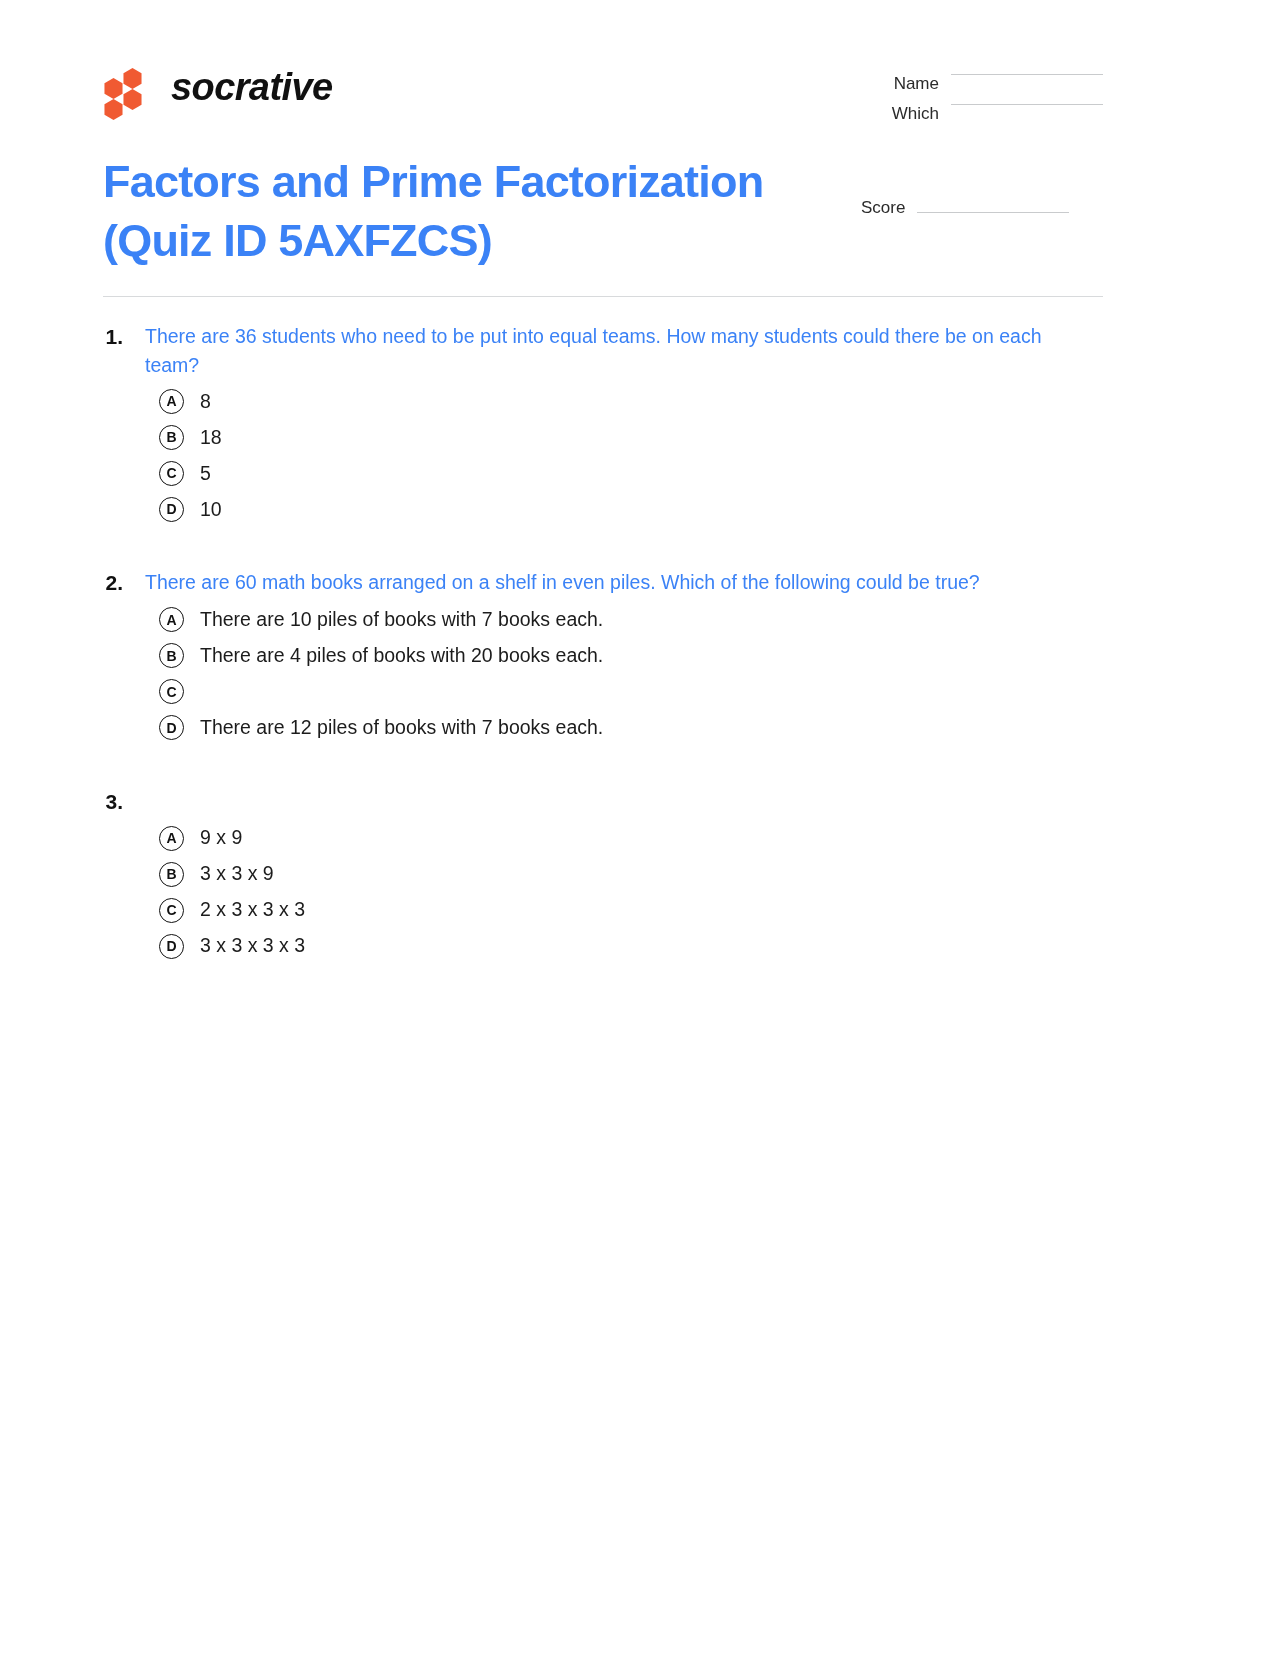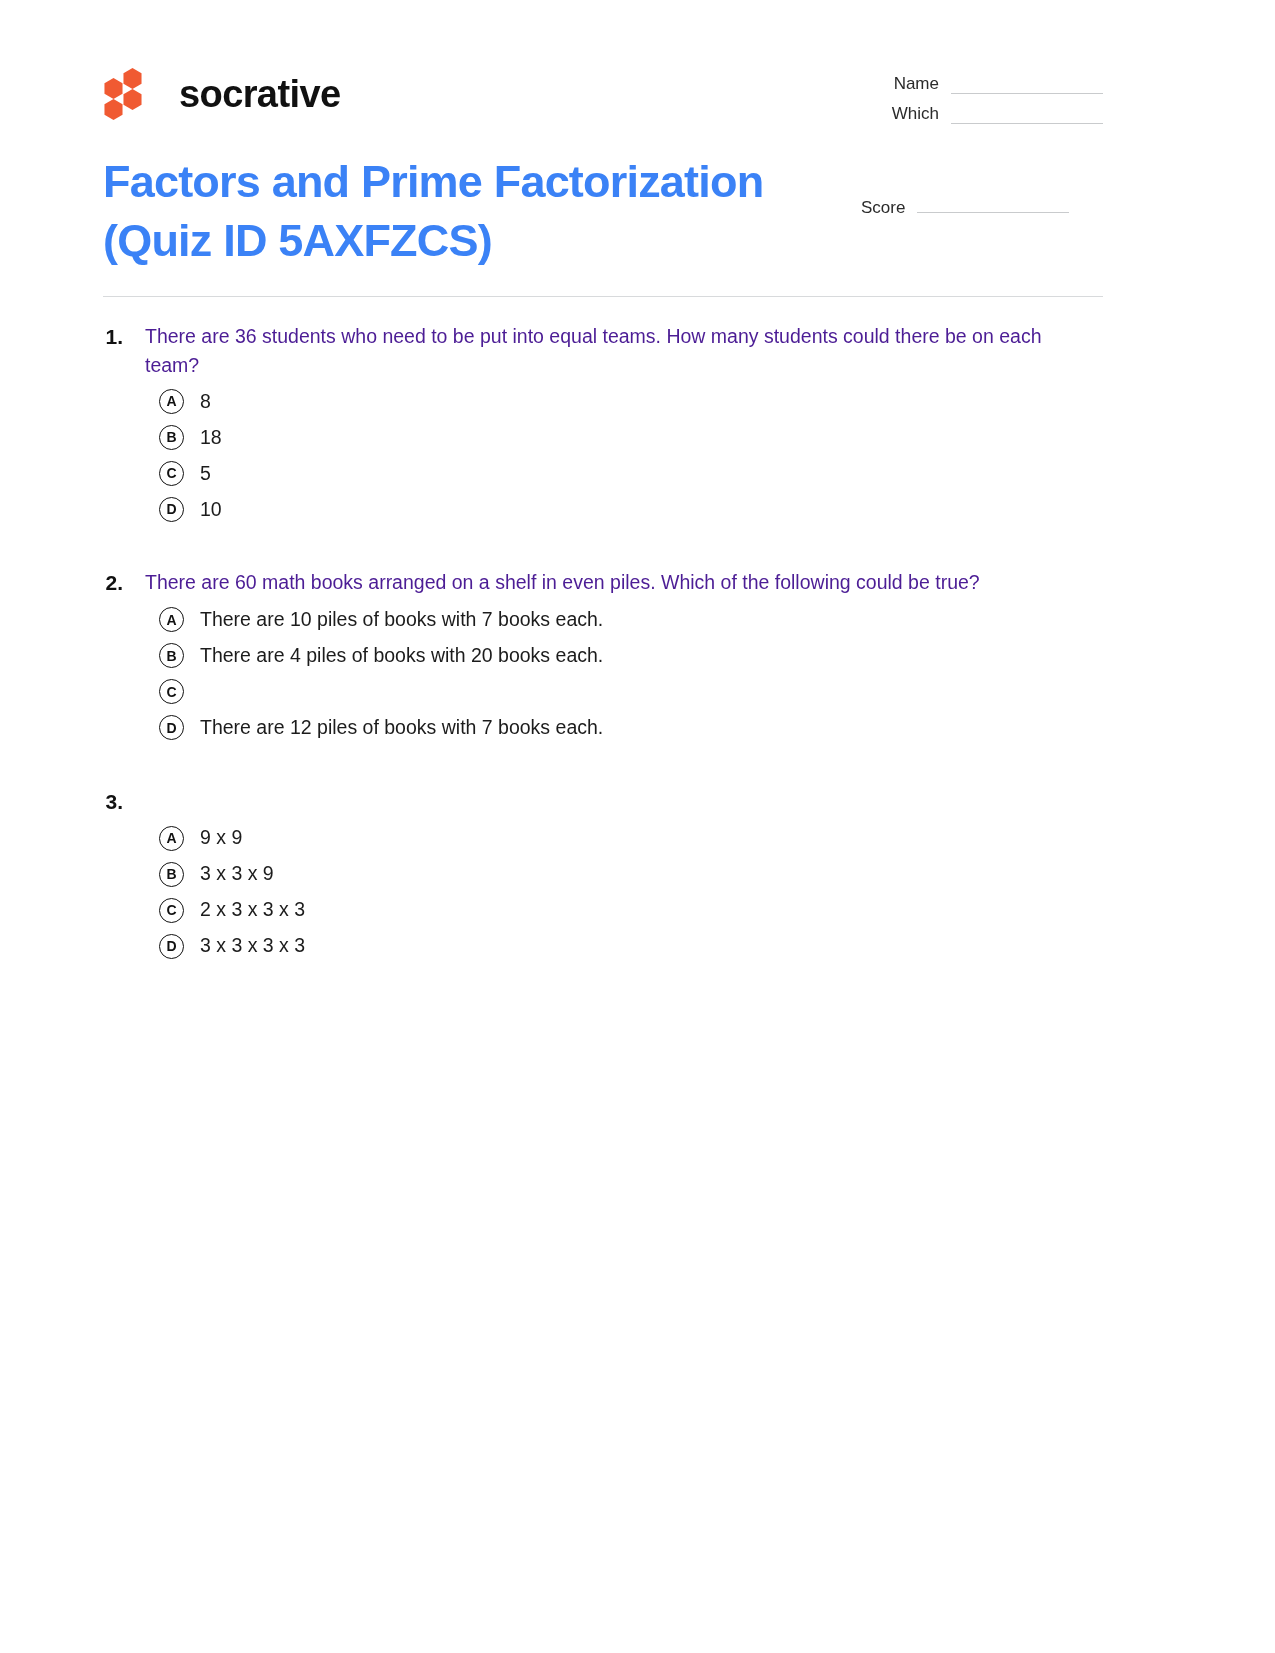--- a/index.html
+++ b/index.html
@@ -30,22 +30,22 @@
     top: 60px;
     right: 172px;
     height: 90px;
   }
 
   .logo-row {
     position: absolute;
     left: 0;
     top: 8px;
     display: flex;
-    align-items: center;
-    gap: 24px;
+    gap: 16px;
+    font-style: italic;
   }
   .logo-mark {
     width: 52px;
     height: 52px;
     position: relative;
     flex: 0 0 auto;
   }
   .hexagon {
     position: absolute;
     width: 21px;
@@ -67,21 +67,21 @@
   }
 
   .meta-fields {
     position: absolute;
     right: 0;
     top: 14px;
     width: 242px;
   }
   .meta-row {
     display: flex;
-    align-items: flex-end;
+    align-items: flex-start;
     justify-content: flex-end;
     gap: 12px;
     margin-bottom: 10px;
   }
   .meta-label {
     font-size: 17px;
     color: #2b2b2b;
     white-space: nowrap;
   }
   .meta-line {
@@ -148,21 +148,21 @@
     padding-right: 22px;
     box-sizing: border-box;
     font-size: 21px;
     font-weight: 700;
     color: #111111;
     line-height: 1.4;
   }
   .q-text {
     font-size: 19.5px;
     line-height: 1.47;
-    color: #4c1d95;
+    color: #3b82f6;
     max-width: 900px;
   }
   .options {
     margin-top: 8px;
   }
   .option {
     display: flex;
     align-items: center;
     margin-bottom: 8px;
     min-height: 28px;

